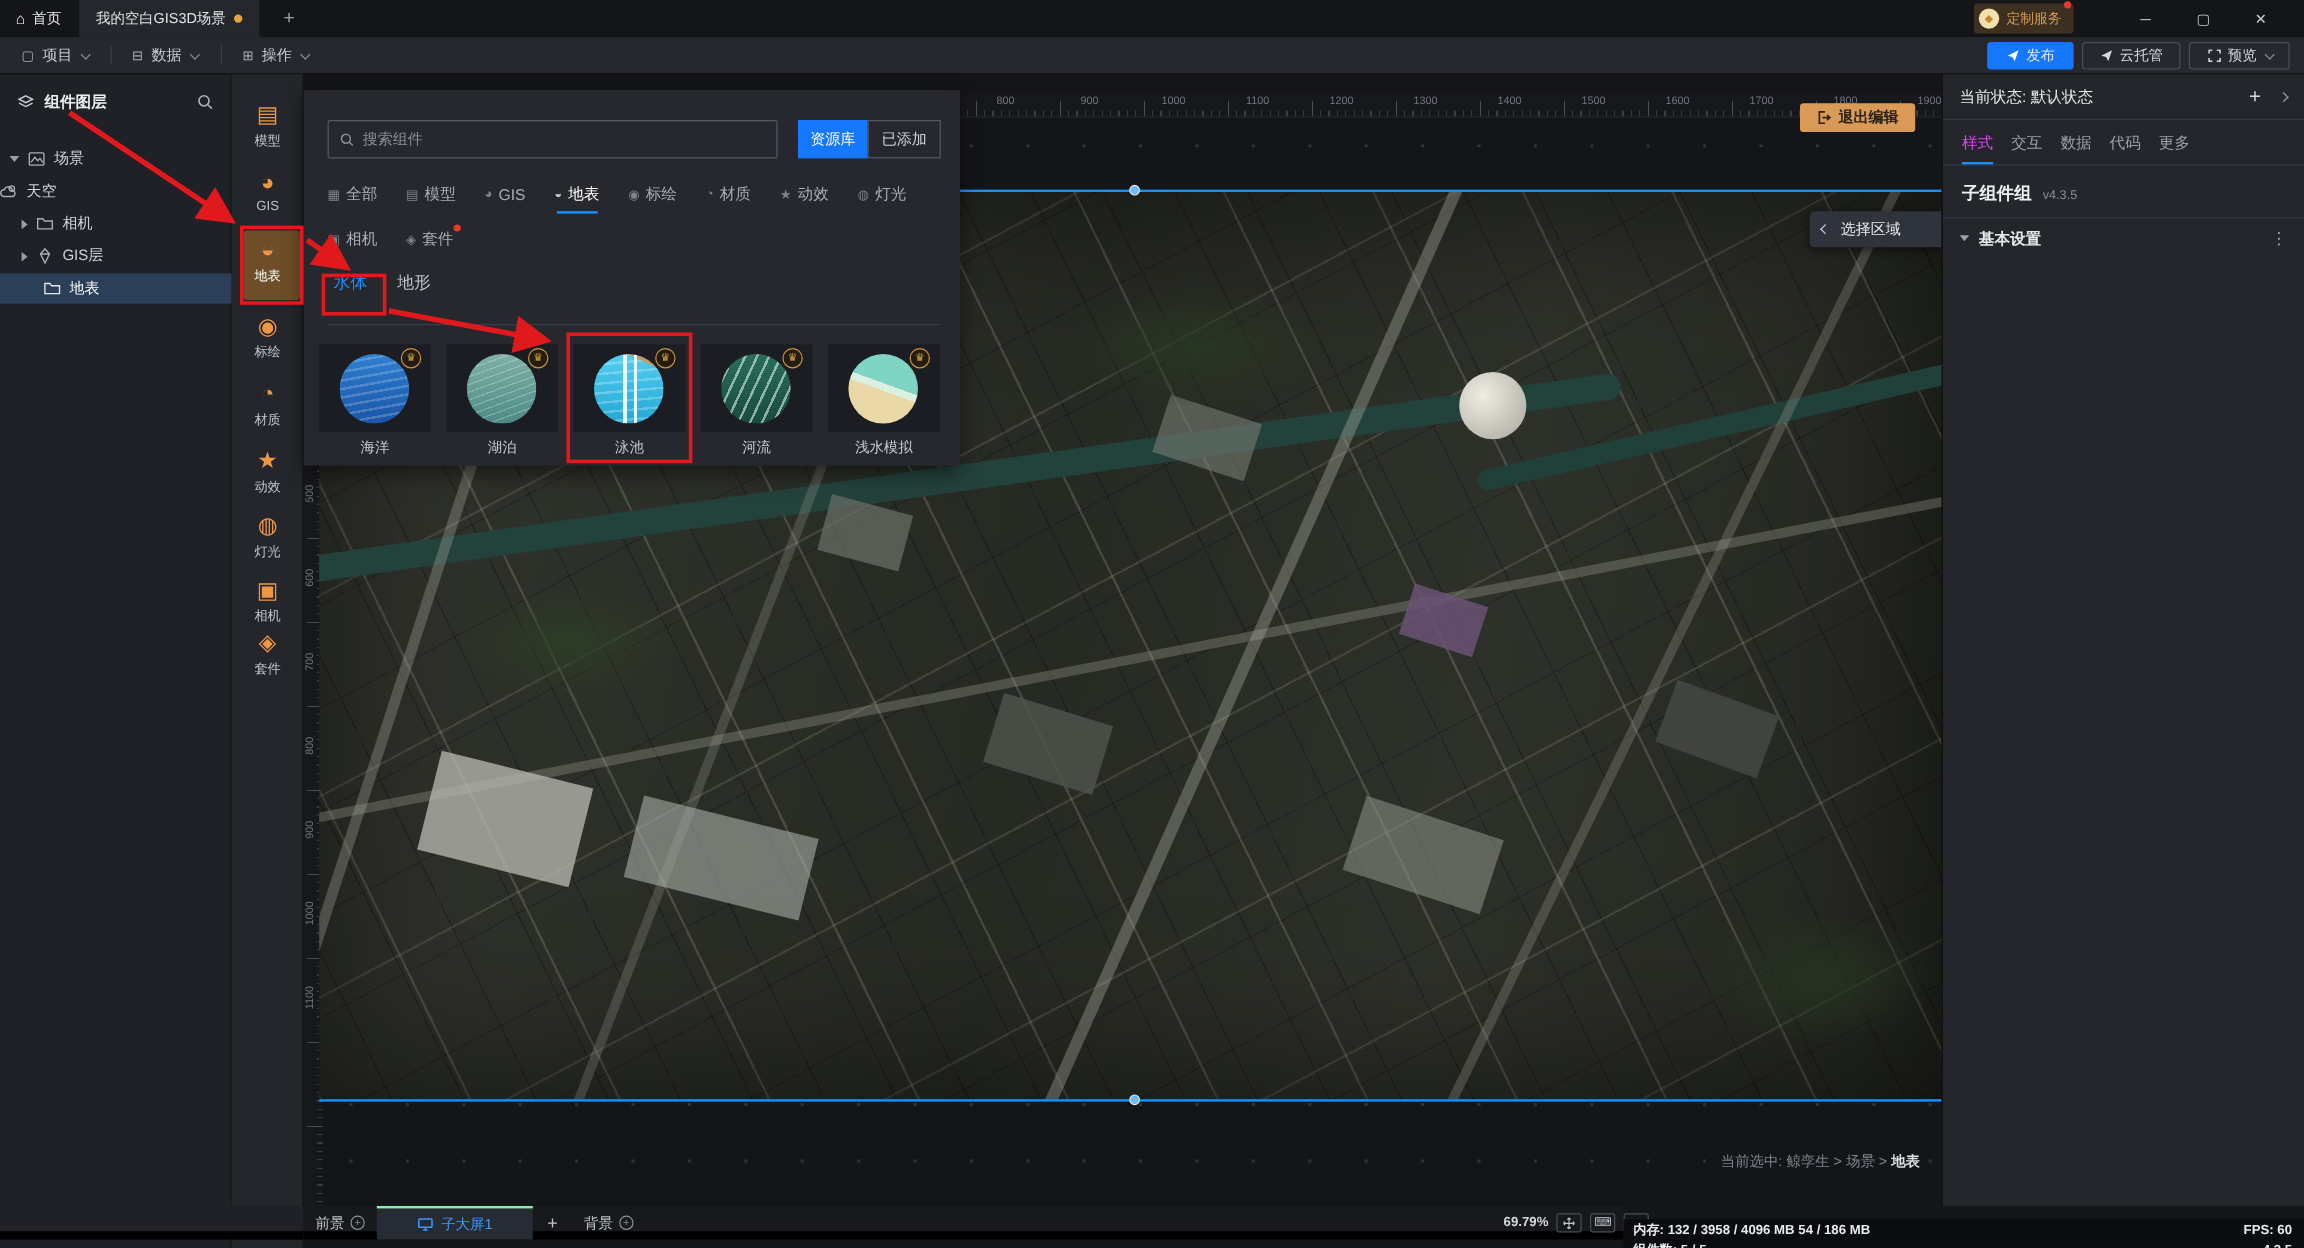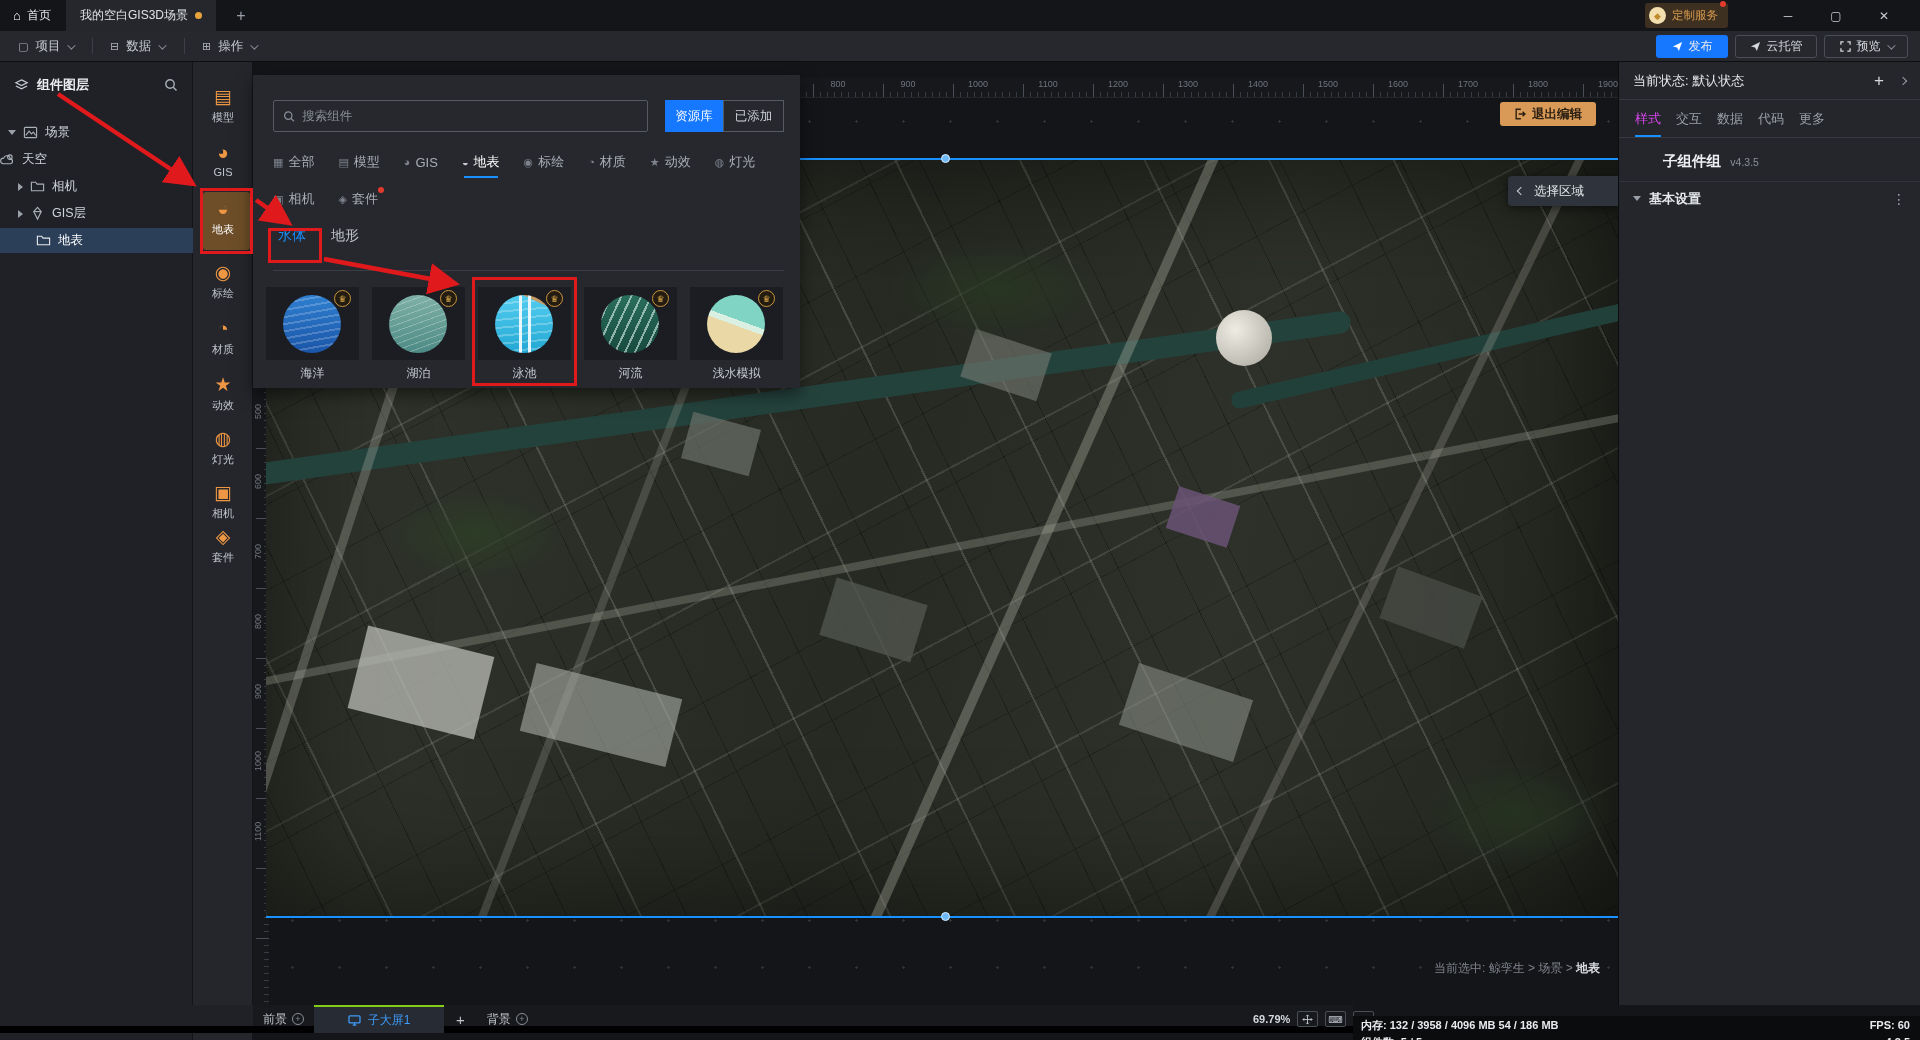--- a/index.html
+++ b/index.html
@@ -92,47 +92,47 @@
     background-image:
       repeating-linear-gradient(64deg,rgba(190,192,180,.20) 0 2px,transparent 2px 112px),
       repeating-linear-gradient(152deg,rgba(180,182,172,.16) 0 2px,transparent 2px 148px),
       repeating-linear-gradient(64deg,rgba(0,0,0,.28) 0 1px,transparent 1px 54px),
       repeating-linear-gradient(152deg,rgba(0,0,0,.22) 0 1px,transparent 1px 76px),
       linear-gradient(100deg,#31342c,#272a23 45%,#2e3129 70%,#23261f);
     box-shadow:inset 0 0 140px rgba(0,0,0,.6); }
   .mdec { position:absolute; }
   .blue-line { position:absolute; left:13px; width:1352px; height:2px; background:#1890ff; z-index:5; }
   .blue-dot { position:absolute; width:9px; height:9px; border-radius:50%; background:#6fb9f8; border:1.5px solid #dceeff; z-index:6; }
-  .exit-btn { position:absolute; left:1247px; top:40px; width:96px; height:24px; background:#d99a57; border-radius:3px; color:#2b2013; font-size:12.5px; font-weight:bold; display:flex; align-items:center; justify-content:center; gap:6px; z-index:7; }
+  .exit-btn { position:absolute; left:1247px; top:24px; width:96px; height:24px; background:#d99a57; border-radius:3px; color:#2b2013; font-size:12.5px; font-weight:bold; display:flex; align-items:center; justify-content:center; gap:6px; z-index:7; }
   .sel-region { position:absolute; left:1255px; top:114px; width:110px; height:30px; background:#2f333b; border-radius:4px 0 0 4px; box-shadow:0 2px 8px rgba(0,0,0,.5); display:flex; align-items:center; gap:10px; padding:0 10px; color:#e6e8ec; font-size:12.5px; z-index:7; }
   .chev-l { width:6px; height:6px; border-left:1.5px solid #c9ccd3; border-bottom:1.5px solid #c9ccd3; transform:rotate(45deg); display:inline-block; }
   .sel-path { position:absolute; right:18px; top:898px; font-size:12px; color:#7f838c; z-index:7; }
   .sel-path b { color:#d8dbe0; }
 
   
   .inspector { left:1618px; top:62px; width:302px; height:943px; background:#24262b; border-left:1px solid #0c0d0f; }
   .insp-head { height:38px; display:flex; align-items:center; padding:0 14px; border-bottom:1px solid #36393f; color:#e6e8ec; font-size:13px; }
   .insp-plus { margin-left:auto; font-size:17px; color:#d5d8dd; }
   .insp-chevr { width:6px; height:6px; border-right:1.5px solid #9aa0a8; border-top:1.5px solid #9aa0a8; transform:rotate(45deg); margin-left:16px; }
   .insp-tabs { height:38px; display:flex; align-items:center; gap:15px; padding:0 16px; border-bottom:1px solid #36393f; }
   .itab { font-size:13px; color:#9ba0a8; height:100%; display:flex; align-items:center; border-bottom:2px solid transparent; padding-top:2px; }
   .itab.active { color:#d946ef; border-bottom-color:#1890ff; }
-  .insp-title { padding:14px 16px 10px; color:#eef0f4;margin-left:28px; }
+  .insp-title { padding:14px 16px 10px; color:#eef0f4; }
   .insp-title b { font-size:14.5px; }
   .insp-title span.ver { font-size:10.5px; color:#8a8e96; margin-left:6px; }
   .insp-sec { height:34px; display:flex; align-items:center; gap:8px; padding:0 14px; border-top:1px solid #32353c; color:#e6e8ec; font-size:13px; font-weight:bold; }
   .insp-sec .dots { margin-left:auto; color:#9aa0a8; font-weight:normal; font-size:14px; }
 
   
   .bleft { left:0; top:1005px; width:253px; height:28px; background:#1f2126; border-bottom:7px solid #000; }
   .bmid { left:253px; top:1005px; width:1100px; height:28px; background:#17191d; border-bottom:7px solid #000; }
   .btabs { position:absolute; left:0; top:0; height:28px; display:flex; align-items:center; }
   .btab-label { display:flex; align-items:center; gap:5px; color:#c2c5cc; font-size:12px; padding:0 10px; }
   .circle-plus { width:12px; height:12px; border:1px solid #8a8f98; border-radius:50%; color:#8a8f98; font-size:9px; line-height:10px; text-align:center; display:inline-block; }
-  .btab-active { width:130px; height:28px; background:#262b34; border-top:2px solid #84cc16; display:flex; align-items:center; justify-content:center; gap:7px; color:#3f9bf7; font-size:12px; }
+  .btab-active { width:130px; height:28px; background:#262b34; border-top:2px solid #86efac; display:flex; align-items:center; justify-content:center; gap:7px; color:#3f9bf7; font-size:12px; }
   .btab-plus { color:#c2c5cc; font-size:15px; padding:0 12px; }
   .zoom-cluster { position:absolute; left:1000px; top:0; height:28px; display:flex; align-items:center; gap:7px; }
   .zoom-pct { color:#d5d8dd; font-size:11px; font-weight:bold; }
   .mini-btn { width:21px; height:16px; border:1px solid #4a4e57; border-radius:2px; color:#c2c5cc; font-size:10px; display:flex; align-items:center; justify-content:center; }
   .status { left:1353px; top:1005px; width:567px; height:35px; background:#0b0c0e; color:#e8eaee; font-weight:bold; font-size:11px;margin-top:11px; }
   .srow { display:flex; justify-content:space-between; padding:2px 10px 0 8px; line-height:15px; }
 
   
   .anno { position:absolute; border:3px solid #e0191d; z-index:65; pointer-events:none; }
   #arrows { position:absolute; left:0; top:0; width:1920px; height:1040px; z-index:70; pointer-events:none; }

